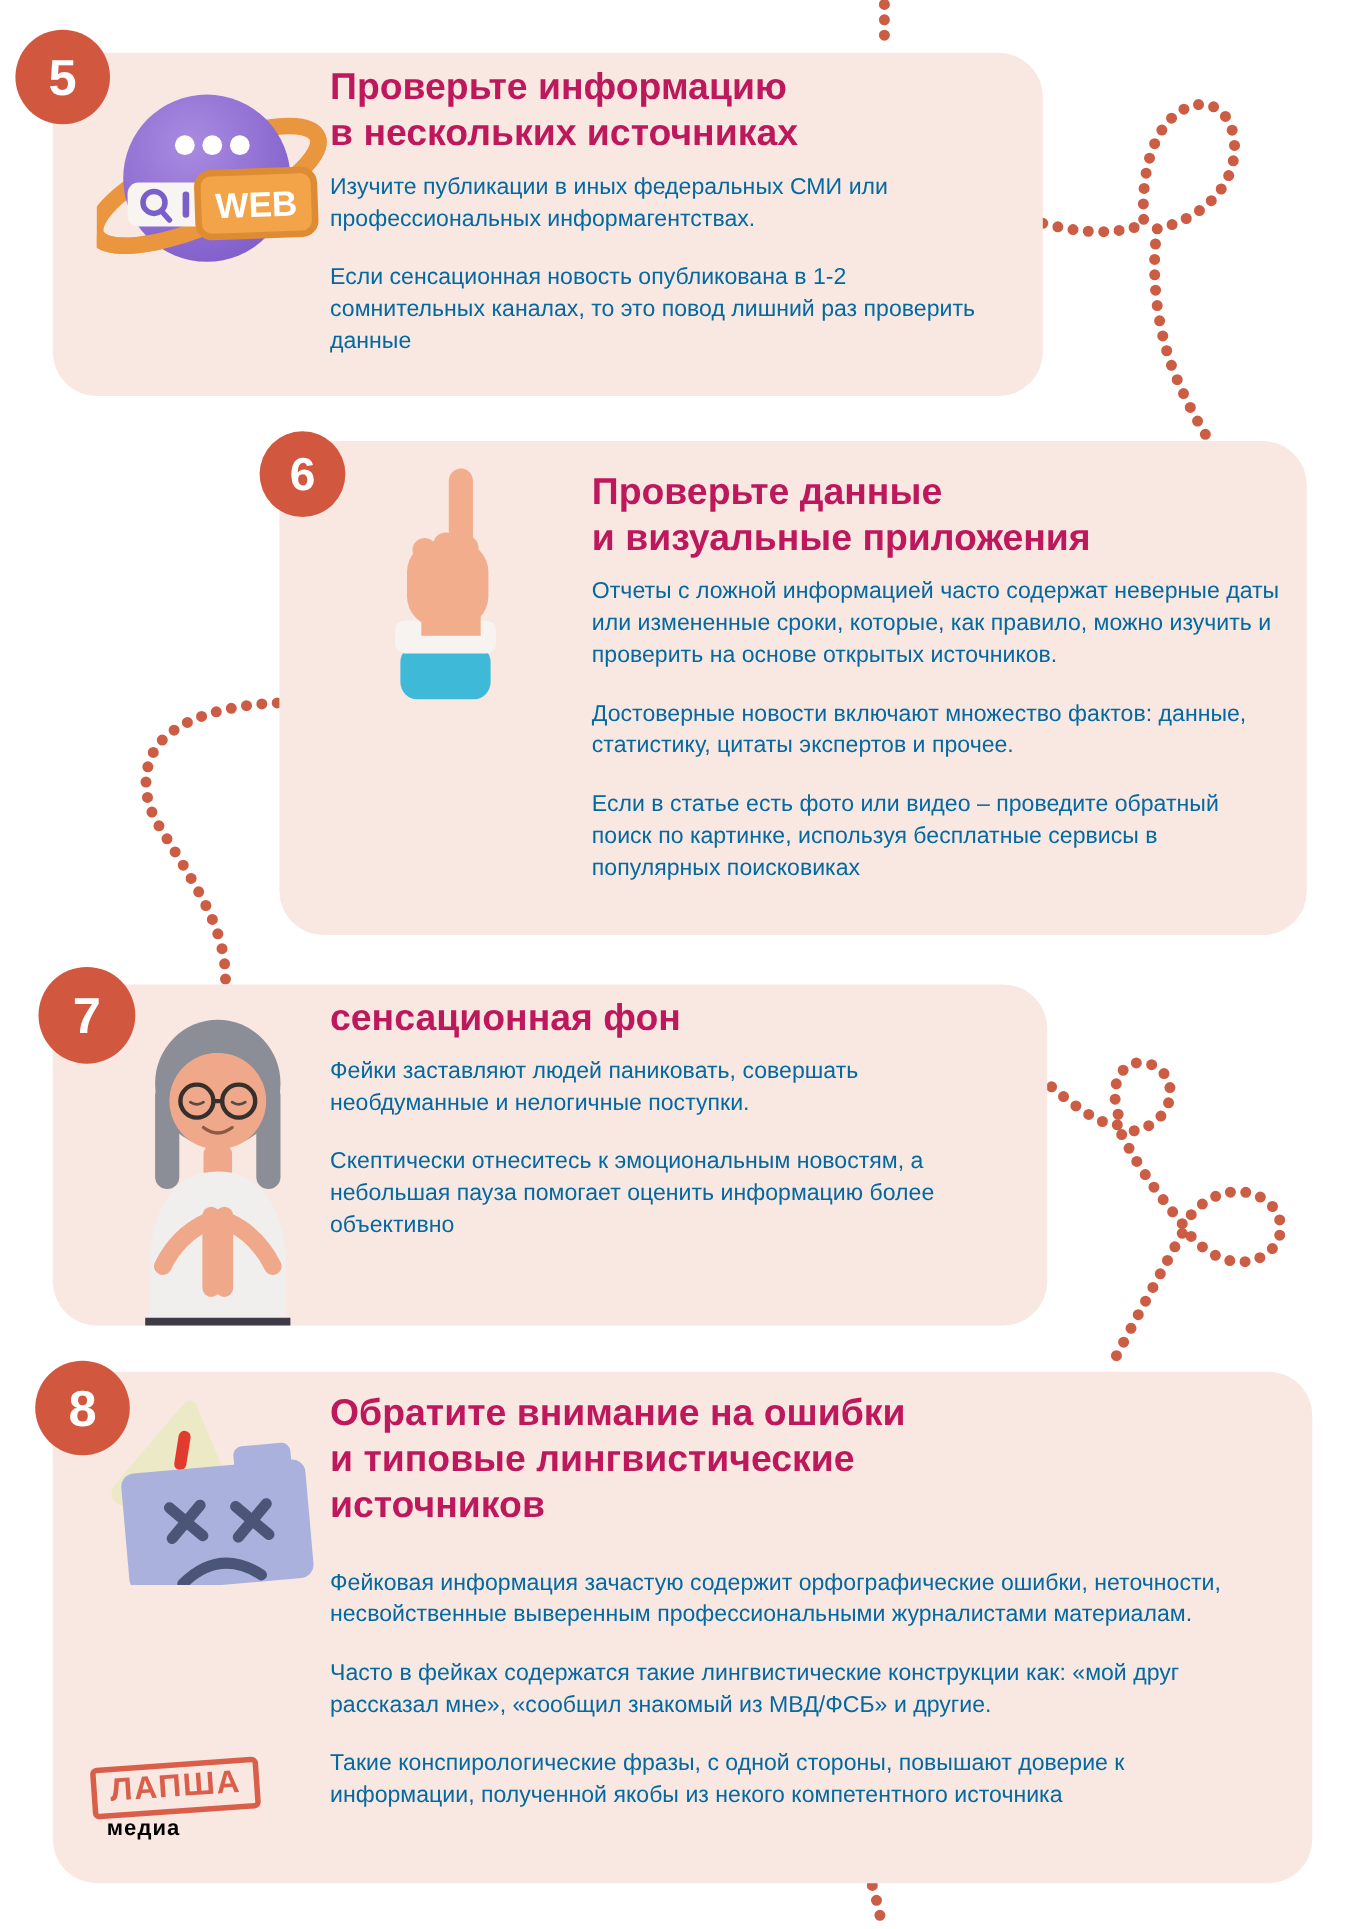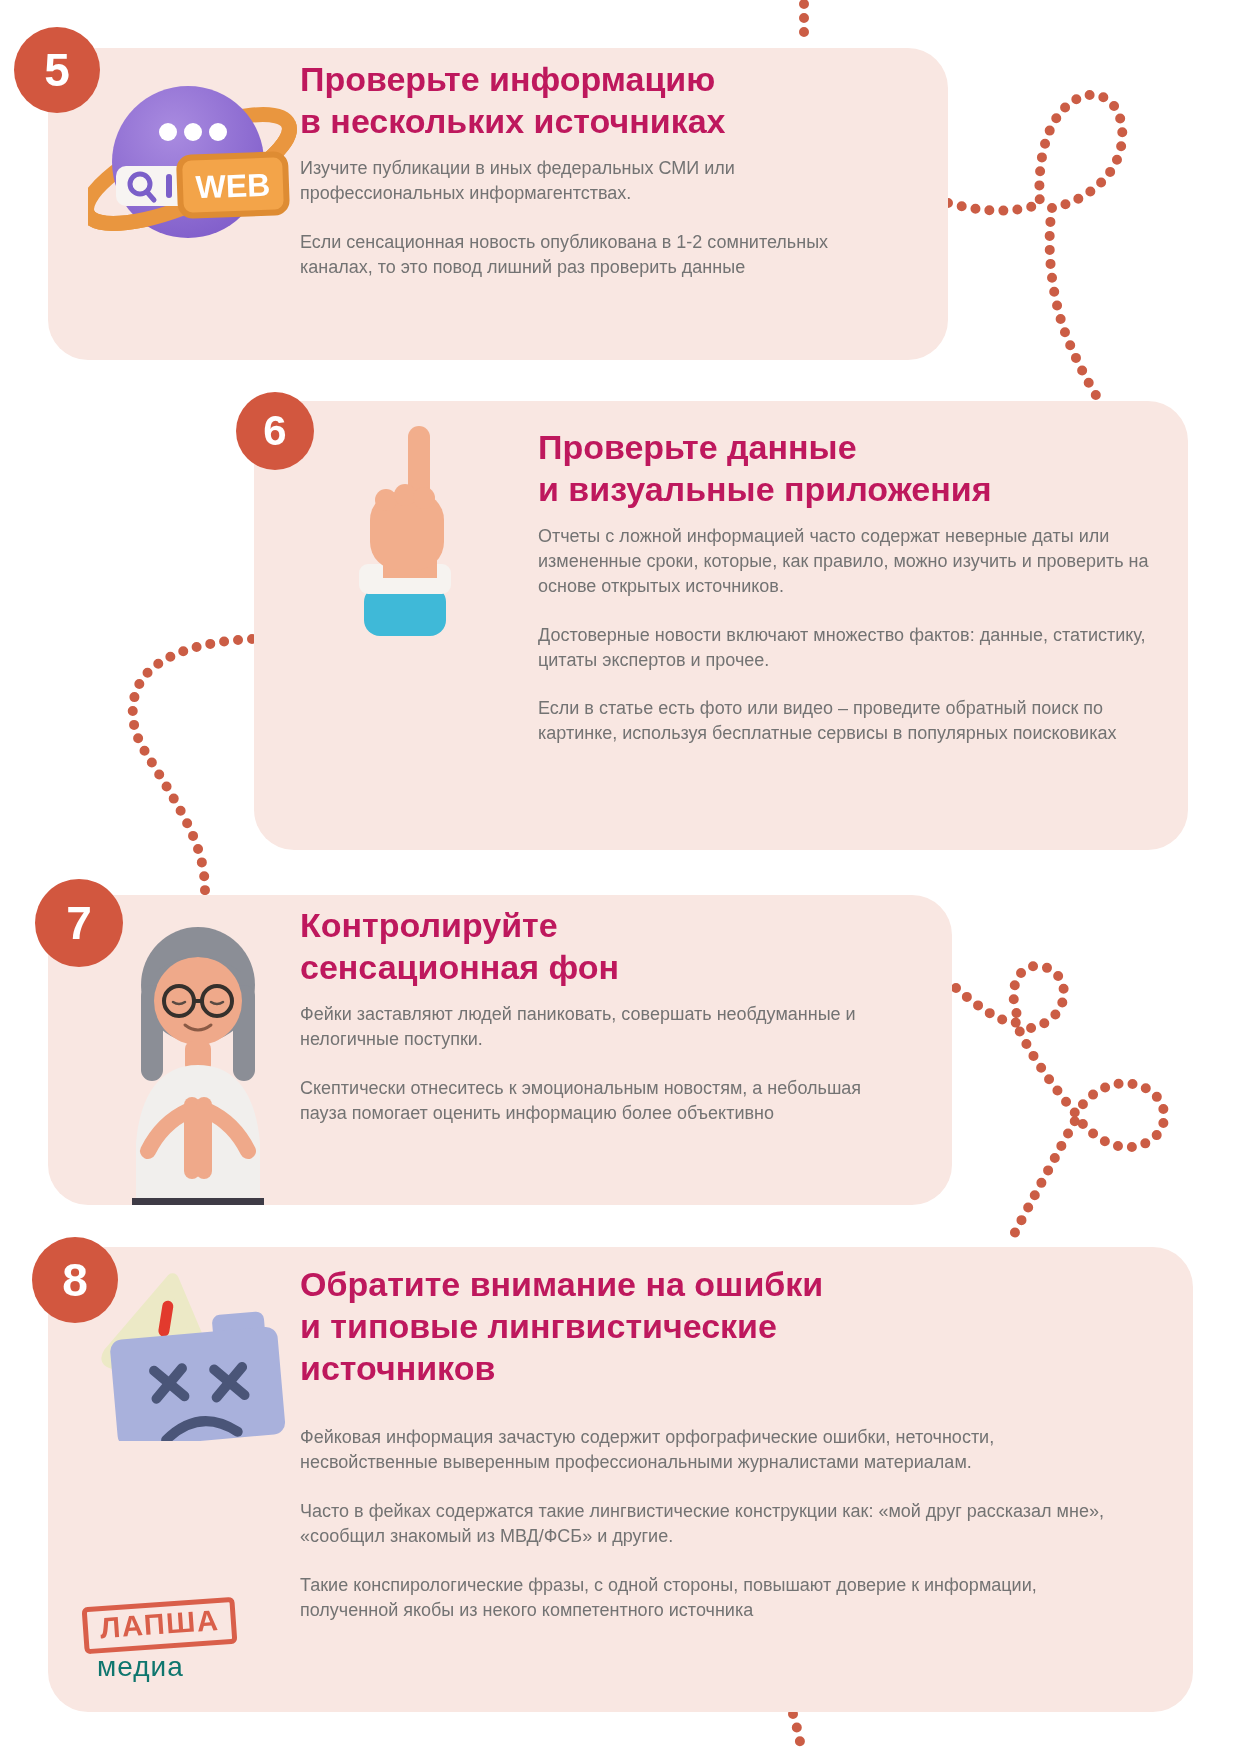--- a/index.html
+++ b/index.html
@@ -28,35 +28,35 @@
 
   .text-col{position:absolute;}
   #card5 .text-col{left:252px;top:10px;width:590px;}
   #card6 .text-col{left:284px;top:25px;width:625px;}
   #card7 .text-col{left:252px;top:9px;width:585px;}
   #card8 .text-col{left:252px;top:16px;width:810px;}
 
   .heading{margin:0 0 14px 0;font-size:34px;line-height:1.24;color:#be185d;font-weight:bold;}
   #card8 .heading{margin-bottom:36px;}
   .heading span{display:block;}
-  .body{margin:0 0 24px 0;font-size:18px;line-height:1.38;color:#737373;}
+  .body{margin:0 0 24px 0;font-size:21px;line-height:1.38;color:#0369a1;}
   .body:last-child{margin-bottom:0;}
 
   .icon{position:absolute;}
   #icon-web{left:40px;top:26px;width:210px;height:170px;}
   #icon-hand{left:84px;top:17px;width:132px;height:218px;}
   #icon-person{left:60px;top:18px;width:180px;height:300px;}
   #icon-folder{left:50px;top:24px;width:205px;height:170px;}
 
   #logo{position:absolute;left:83px;top:1602px;z-index:6;}
   .stamp{
     display:inline-block;border:5px solid #D95F4A;border-radius:6px;padding:1px 12px 3px;
     transform:rotate(-4deg);font-weight:bold;font-size:29px;color:#D95F4A;letter-spacing:1.5px;
   }
-  .logo-sub{margin:2px 0 0 14px;font-weight:normal;font-size:28px;color:#0f766e;letter-spacing:1px;}
+  .logo-sub{margin:2px 0 0 14px;font-weight:bold;font-size:20px;color:#000000;letter-spacing:1px;}
 </style>
 </head>
 <body>
 
 <div class="page">
 
   <svg class="decor" viewBox="0 0 1241 1754">
     <path class="dots" d="M804,4 L804,44"></path>
     <path class="dots" d="M948,203 C990,214 1018,212 1040,204 C1036,150 1052,106 1084,96 C1112,89 1127,117 1121,147 C1114,180 1084,201 1052,208 C1045,255 1054,310 1071,347 C1079,365 1088,383 1099,400"></path>
     <path class="dots" d="M252,639 C208,641 163,652 143,678 C127,701 131,731 146,753 C166,786 190,822 199,852 C204,868 205,880 205,893"></path>
@@ -158,21 +158,20 @@
       <path d="M24 285 L156 285 L156 300 L24 300 Z" fill="#3E3B46"></path>
       <g fill="none" stroke="#EFA98A" stroke-width="16" stroke-linecap="round">
         <path d="M40 238 Q54 210 80 198"></path>
         <path d="M140 238 Q126 210 100 198"></path>
         <path d="M84 258 L84 192"></path>
         <path d="M96 258 L96 192"></path>
       </g>
     </svg>
     <div class="text-col">
       <h2 class="heading">
-        <span>Контролируйте</span>
         <span>сенсационная фон</span>
       </h2>
       <p class="body">Фейки заставляют людей паниковать, совершать необдуманные и нелогичные поступки.</p>
       <p class="body">Скептически отнеситесь к эмоциональным новостям, а небольшая пауза помогает оценить информацию более объективно</p>
     </div>
   </div>
 
   <div class="card" id="card8">
     <svg class="icon" id="icon-folder" viewBox="0 0 205 170">
       <g transform="rotate(9 70 50)">

